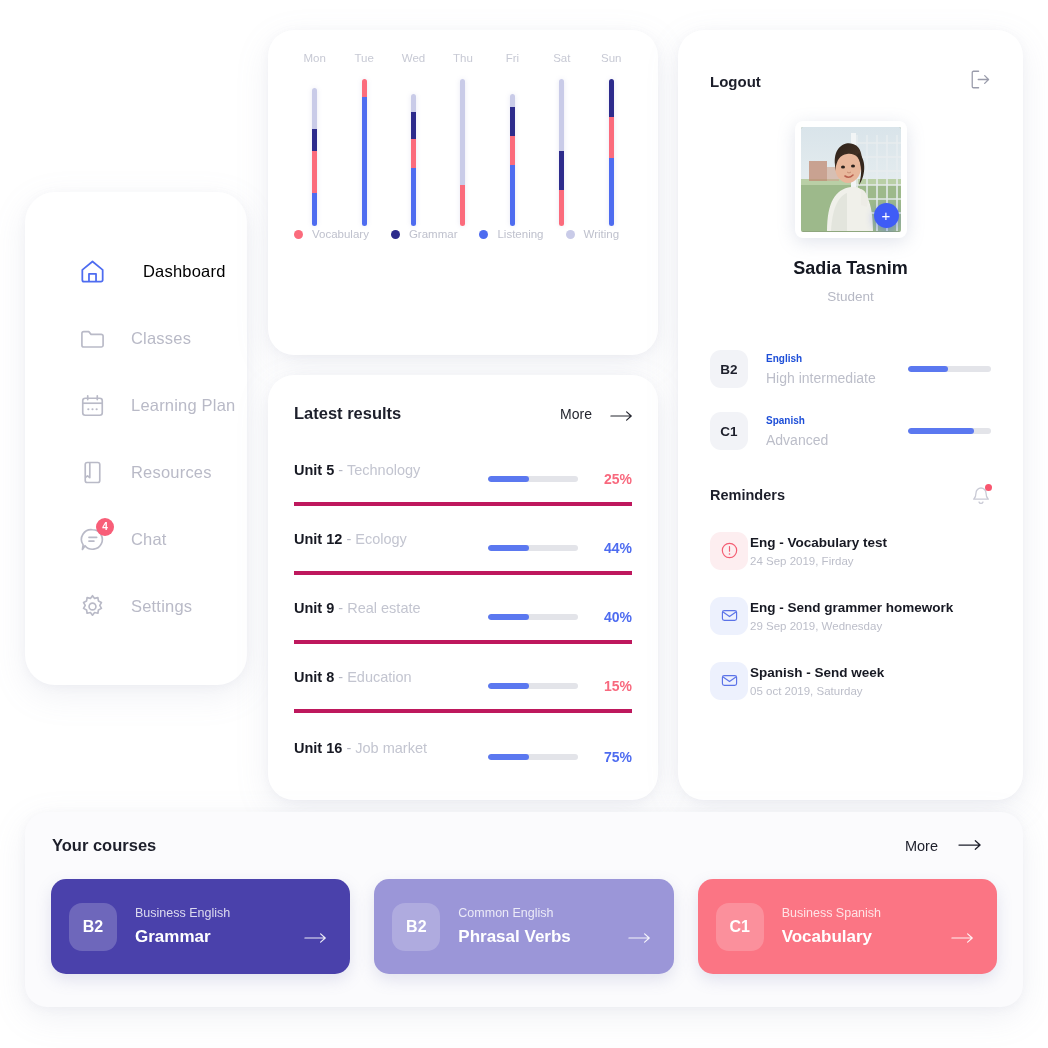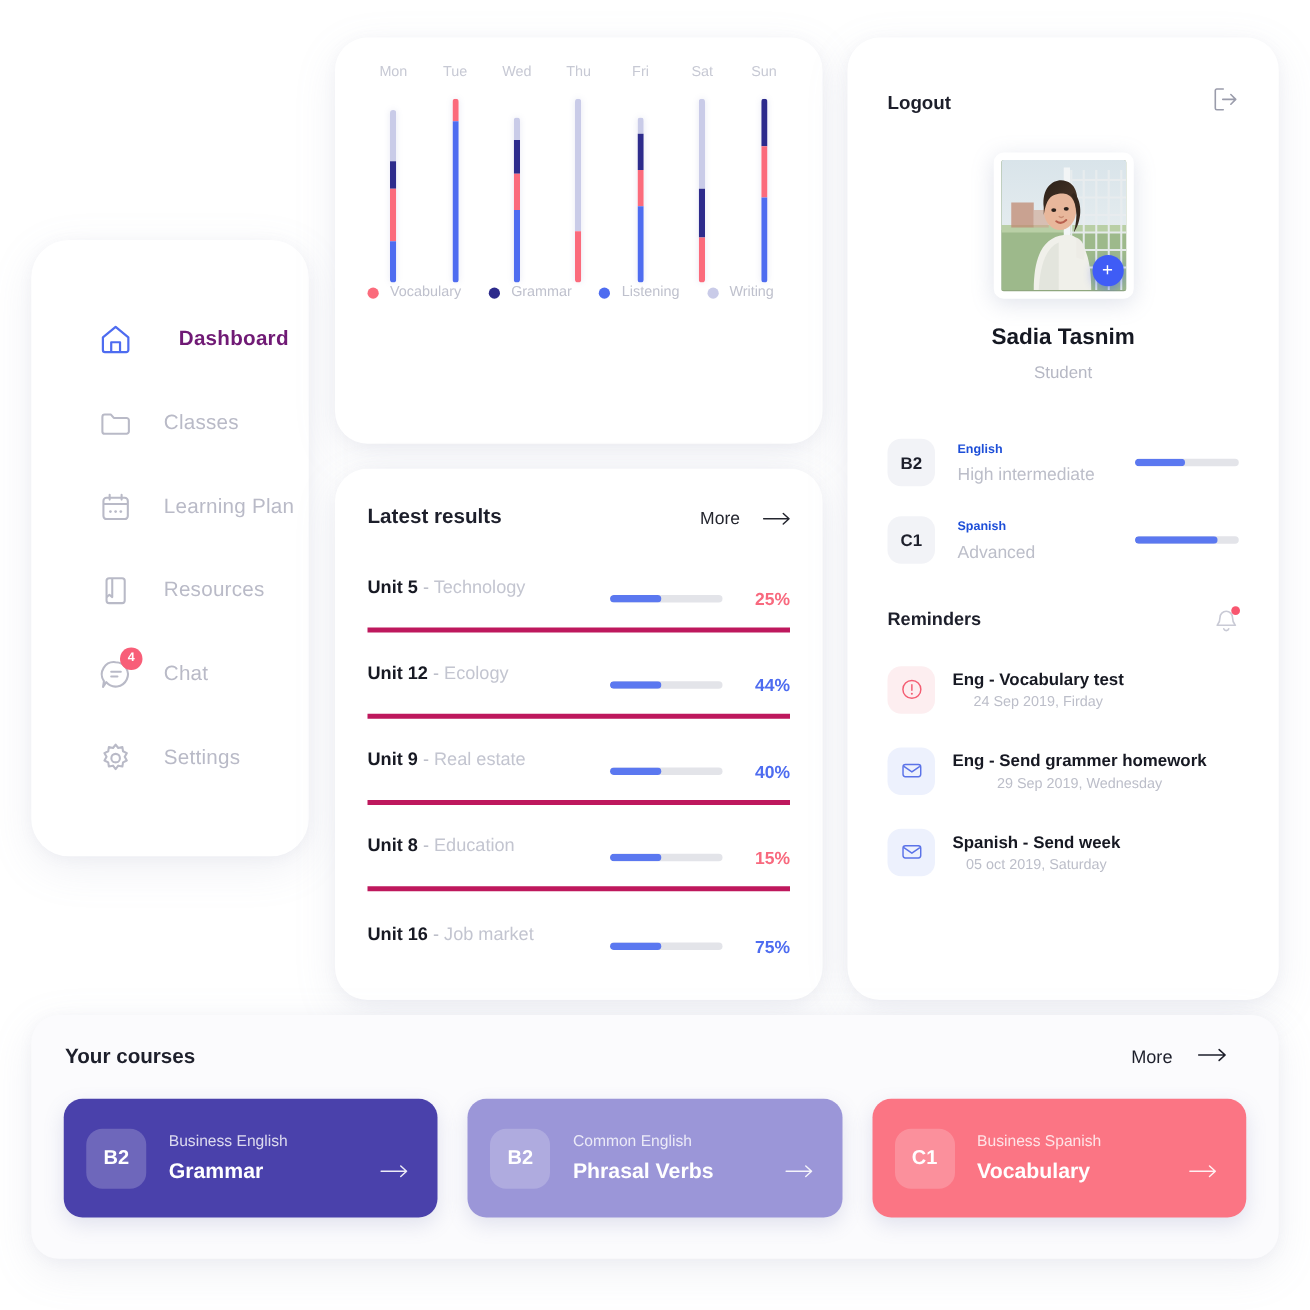--- a/index.html
+++ b/index.html
@@ -25,21 +25,21 @@
     display: flex; align-items: center;
     height: 67px; padding-left: 52px; cursor: pointer;
   }
   .nav-ico { width: 30px; height: 30px; flex: 0 0 30px; position: relative; display:flex; align-items:center; justify-content:center; }
   .nav-ico svg { width: 27px; height: 27px; display: block; }
   .nav-label {
     margin-left: 24px;
     font-size: 16.5px; letter-spacing: .2px;
     color: #b9bac7; font-weight: 400;
   }
-  .nav-item.active .nav-label { color: #701a75; font-weight: 700; margin-left: 36px; }
+  .nav-item.active .nav-label { color: #000000; font-weight: 400; margin-left: 36px; }
   .badge-dot {
     position: absolute; right: -7px; top: -7px;
     width: 18px; height: 18px; border-radius: 50%;
     background: #f85e78; color: #fff;
     font-size: 10px; font-weight: 700;
     display: flex; align-items: center; justify-content: center;
   }
 
   
   #chart-card { left: 268px; top: 30px; width: 390px; height: 325px; }
@@ -156,21 +156,21 @@
   .bell-dot { position: absolute; right: -1px; top: 0px; width: 7px; height: 7px; border-radius: 50%; background: #f8566f; }
   .rem-list { padding: 12px 32px 0 32px; }
   .rem-row { display: flex; align-items: center; height: 65px; }
   .rem-ico {
     width: 38px; height: 38px; border-radius: 11px;
     display: flex; align-items: center; justify-content: center;
     flex: 0 0 38px;
   }
   .rem-ico.alert { background: #fdeef0; }
   .rem-ico.mail  { background: #edf1fd; }
-  .rem-txt { margin-left: 14px; text-align: center; }
+  .rem-txt { margin-left: 2px; }
   .rem-name { font-size: 13.5px; font-weight: 700; color: #171923; }
   .rem-date { font-size: 11.5px; color: #bcbec9; margin-top: 5px; }
 
   
   #courses-card { left: 25px; top: 812px; width: 998px; height: 195px; background:#fbfbfd; border-radius: 22px; }
   .cr-head {
     display: flex; justify-content: space-between; align-items: center;
     padding: 24px 40px 0 27px;
   }
   .cr-title { font-size: 16.5px; font-weight: 700; color: #1d1f2b; }

